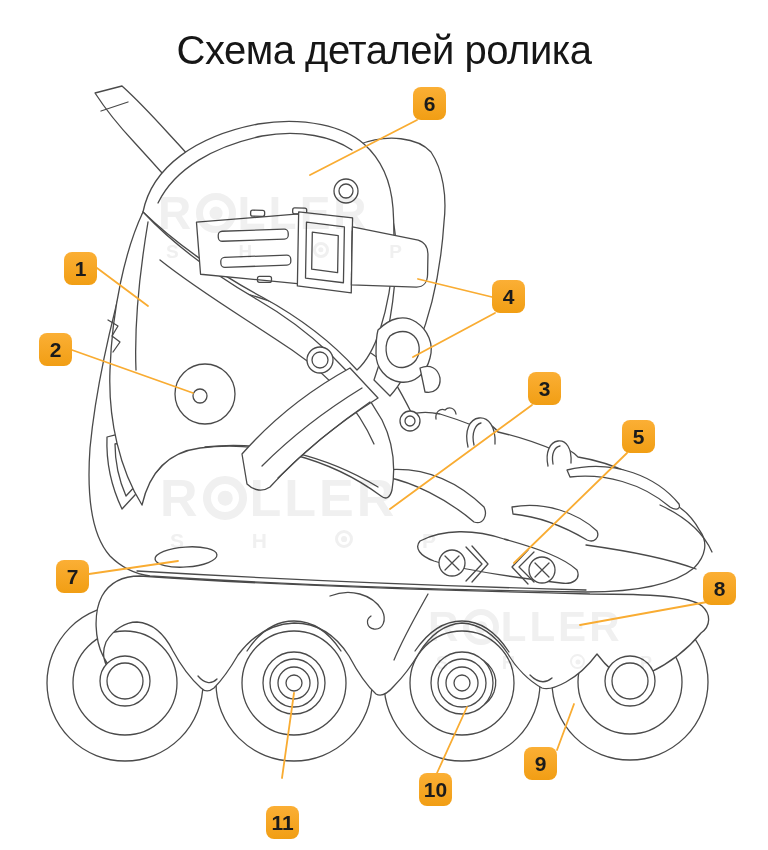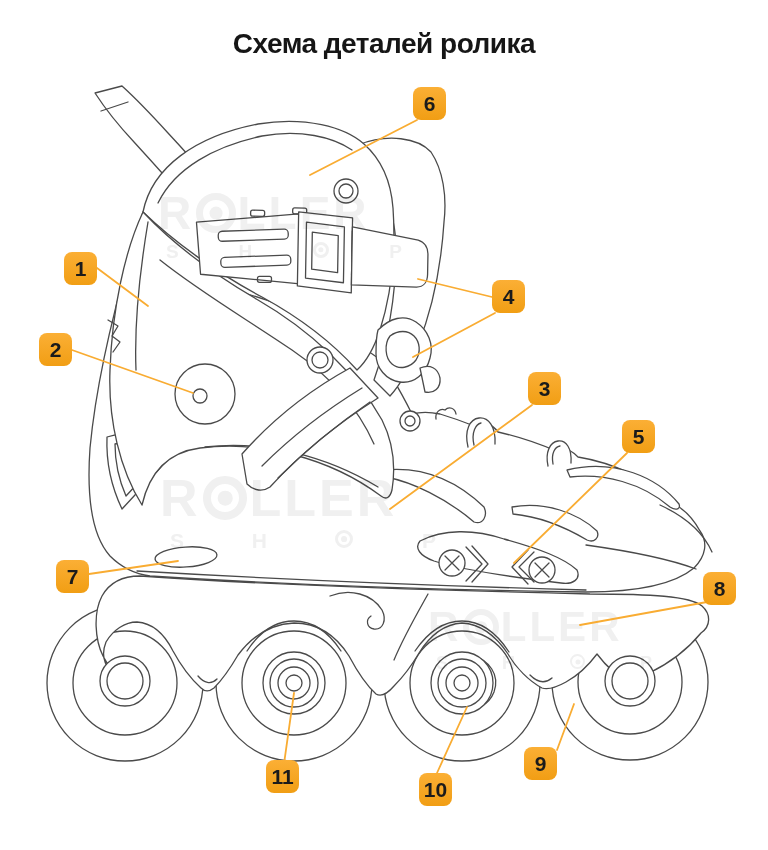--- a/index.html
+++ b/index.html
@@ -3,21 +3,21 @@
 <meta charset="utf-8">
 <style>
   html,body{margin:0;padding:0;}
   body{
     width:768px;height:850px;position:relative;overflow:hidden;
     background:var(--c-bg,#fff);
     font-family:"Liberation Sans","DejaVu Sans",sans-serif;
   }
   .title{
     position:absolute;top:28px;left:0;width:768px;margin:0;
-    text-align:center;font-size:28px;font-weight:700;letter-spacing:-0.5px;
+    text-align:center;font-size:40px;font-weight:400;letter-spacing:-0.5px;
     color:var(--c-title,#161616);
   }
   
   .wm{
     position:absolute;color:var(--c-wm,#f0f0f0);font-weight:800;
     mix-blend-mode:multiply;user-select:none;line-height:1;
   }
   .wm-l1{display:flex;align-items:center;letter-spacing:3px;}
   .wm-l2{display:flex;justify-content:space-between;margin-top:6px;font-weight:700;}
   .wm .o-wheel{
@@ -344,14 +344,14 @@
     <div class="part-label" style="left: 64px; top: 252px;">1</div>
     <div class="part-label" style="left: 39px; top: 333px;">2</div>
     <div class="part-label" style="left: 528px; top: 372px;">3</div>
     <div class="part-label" style="left: 492px; top: 280px;">4</div>
     <div class="part-label" style="left: 622px; top: 420px;">5</div>
     <div class="part-label" style="left: 413px; top: 87px;">6</div>
     <div class="part-label" style="left: 56px; top: 560px;">7</div>
     <div class="part-label" style="left: 703px; top: 572px;">8</div>
     <div class="part-label" style="left: 524px; top: 747px;">9</div>
     <div class="part-label" style="left: 419px; top: 773px; text-align: right;">10</div>
-    <div class="part-label" style="left: 266px; top: 760px;">11</div>
+    <div class="part-label" style="left: 266px; top: 806px;">11</div>
   </div>
 
 </body></html>

